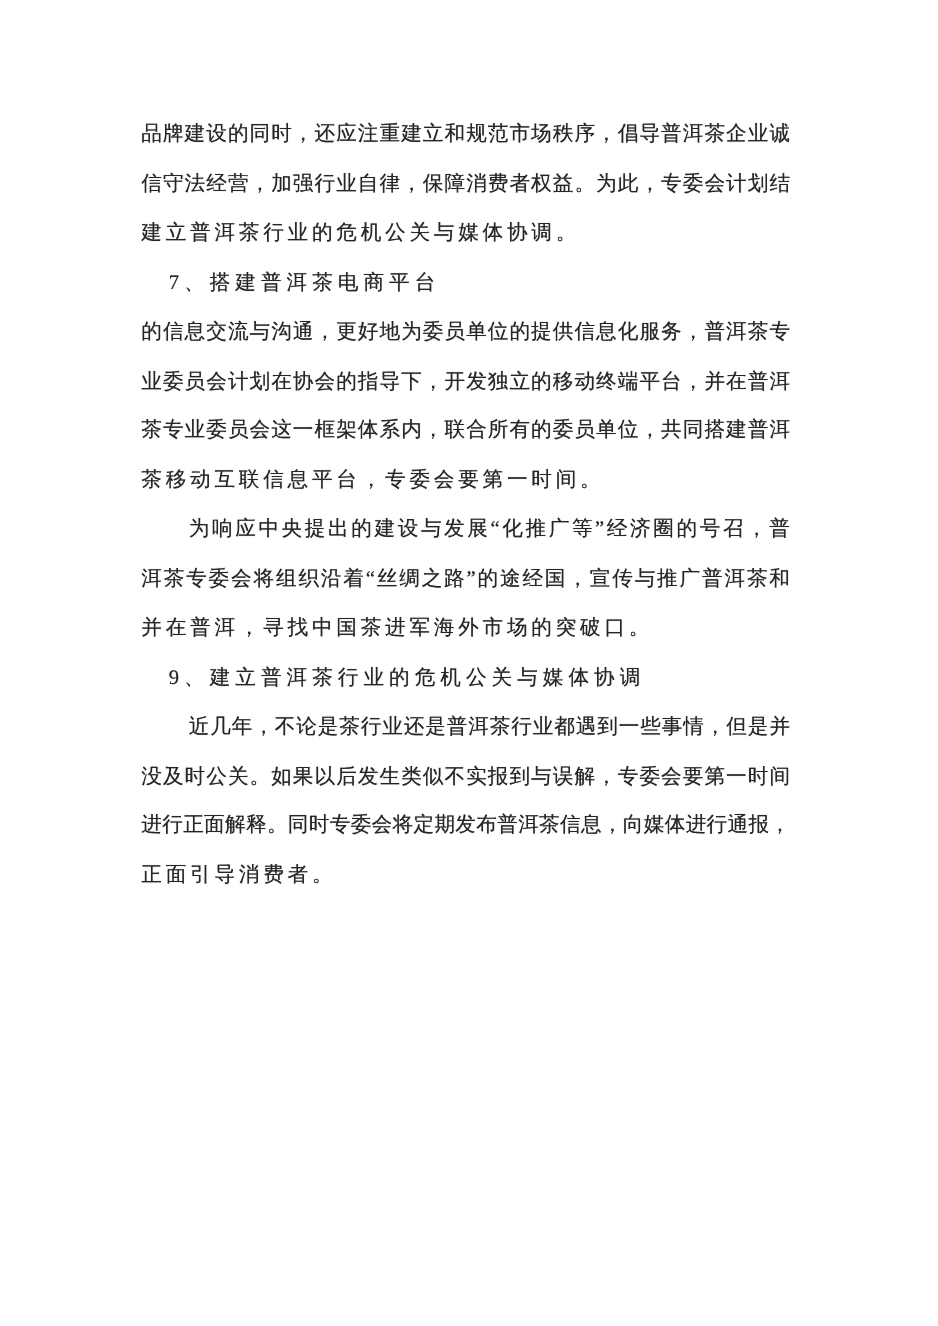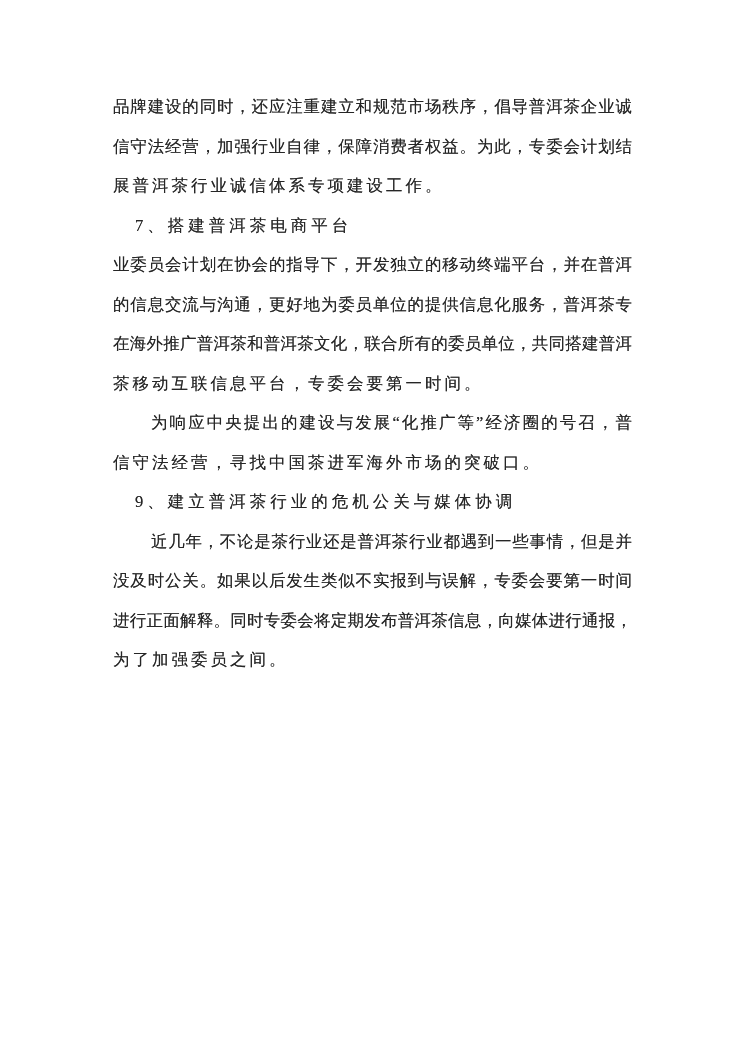--- a/index.html
+++ b/index.html
@@ -59,49 +59,50 @@
 </head>
 <body>
 
 <div class="page">
 
   <div class="textblock">
 
     <div>
       <div class="ln j">品牌建设的同时，还应注重建立和规范市场秩序，倡导普洱茶企业诚</div>
       <div class="ln j">信守法经营，加强行业自律，保障消费者权益。为此，专委会计划结</div>
-      <div class="ln e">展普洱茶行业诚信体系专项建设工作。</div>
+      <div class="ln e">建立普洱茶行业的危机公关与媒体协调。</div>
     </div>
 
     <div>
       <div class="ln h">7、搭建普洱茶电商平台</div>
     </div>
 
     <div>
+      <div class="ln j">的信息交流与沟通，更好地为委员单位的提供信息化服务，普洱茶专</div>
       <div class="ln j">业委员会计划在协会的指导下，开发独立的移动终端平台，并在普洱</div>
-      <div class="ln j">的信息交流与沟通，更好地为委员单位的提供信息化服务，普洱茶专</div>
-      <div class="ln j">在海外推广普洱茶和普洱茶文化，联合所有的委员单位，共同搭建普洱</div>
+      <div class="ln j">茶专业委员会这一框架体系内，联合所有的委员单位，共同搭建普洱</div>
       <div class="ln e">茶移动互联信息平台，专委会要第一时间。</div>
     </div>
 
 
     <div>
       <div class="ln j f">为响应中央提出的建设与发展“化推广等”经济圈的号召，普</div>
-      <div class="ln e">信守法经营，寻找中国茶进军海外市场的突破口。</div>
+      <div class="ln j">洱茶专委会将组织沿着“丝绸之路”的途经国，宣传与推广普洱茶和</div>
+      <div class="ln e">并在普洱，寻找中国茶进军海外市场的突破口。</div>
     </div>
 
     <div>
       <div class="ln h">9、建立普洱茶行业的危机公关与媒体协调</div>
     </div>
 
     <div>
       <div class="ln j f">近几年，不论是茶行业还是普洱茶行业都遇到一些事情，但是并</div>
       <div class="ln j">没及时公关。如果以后发生类似不实报到与误解，专委会要第一时间</div>
       <div class="ln j">进行正面解释。同时专委会将定期发布普洱茶信息，向媒体进行通报，</div>
-      <div class="ln e">为了加强委员之间。</div>
+      <div class="ln e">正面引导消费者。</div>
     </div>
 
   </div>
 
   <div class="watermark">
     <svg width="44" height="44" viewBox="0 0 44 44" xmlns="http://www.w3.org/2000/svg">
 
       <circle cx="22" cy="22" r="17.3" fill="none" stroke="#b9d8b2" stroke-width="1.6"></circle>
 
       <circle cx="22" cy="22" r="14.9" fill="none" stroke="#ddeed8" stroke-width="3.2"></circle>

